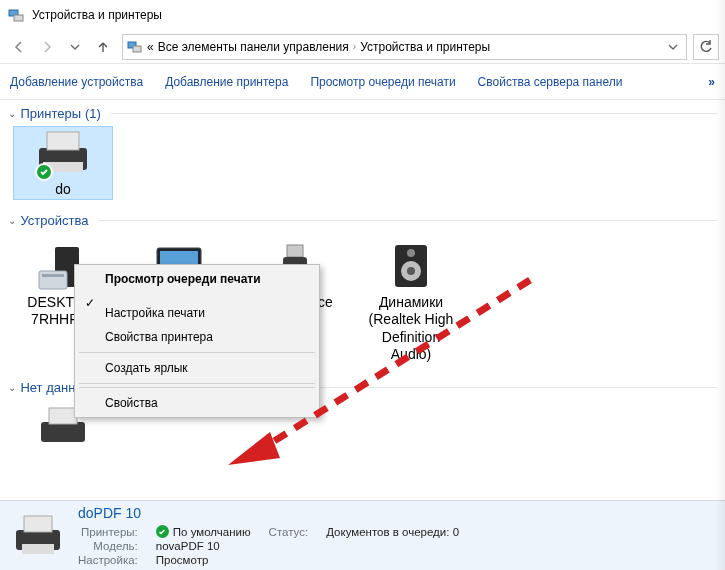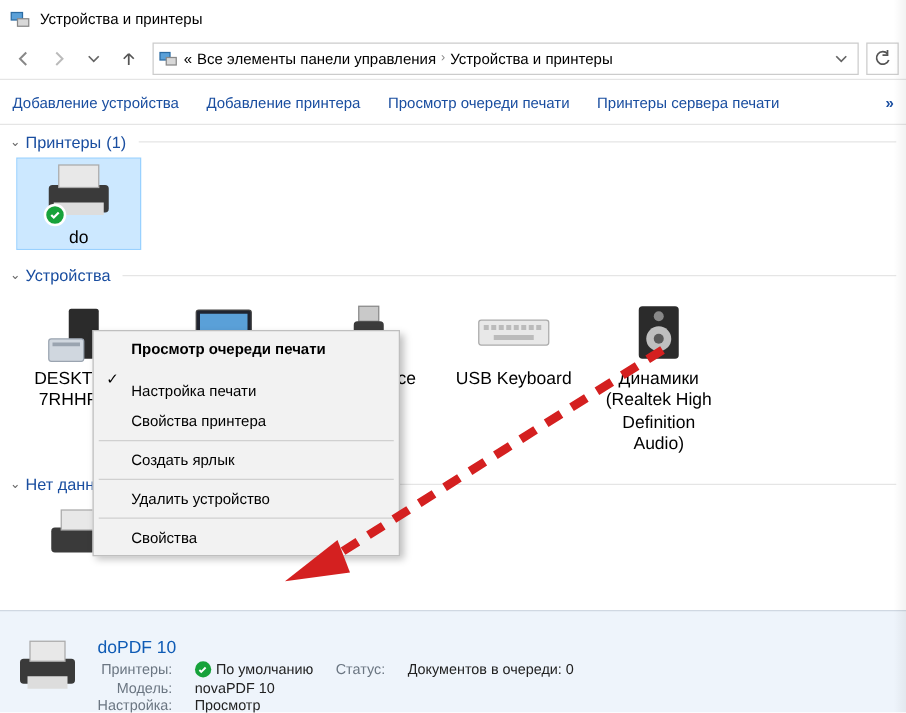--- a/index.html
+++ b/index.html
@@ -40,21 +40,21 @@
   .badge-default { position:absolute; bottom:-2px; left:4px; width:18px; height:18px; background:#17a23a; border-radius:50%; border:2px solid #fff; display:flex; align-items:center; justify-content:center; }
 
   
   .ctxmenu { position: absolute; left: 74px; top: 164px; width: 246px; background:#f2f2f2; border:1px solid #bfbfbf; box-shadow: 3px 3px 6px rgba(0,0,0,.25); z-index: 20; padding: 2px 0; }
   .ctxitem { padding: 5px 14px 5px 30px; font-size: 12px; position:relative; }
   .ctxitem.bold { font-weight: 600; }
   .ctxsep { height:1px; background:#d0d0d0; margin:3px 4px; }
   .ctxcheck { position:absolute; left:10px; top:5px; font-size:12px; }
 
   
-  .details { position:absolute; left:0; right:0; bottom:0; height:82px; background:#eef4fb; border-top:1px solid #d0d8e2; display:flex; padding:20px 10px; gap:12px; }
+  .details { position:absolute; left:0; right:0; bottom:0; height:70px; background:#eef4fb; border-top:1px solid #d0d8e2; display:flex; align-items:center; padding:20px 10px; gap:12px; }
   .details .dicon { width:56px; height:48px; display:flex; align-items:center; justify-content:center; }
   .details .dgrid { display:grid; grid-template-columns: auto auto auto auto; column-gap: 18px; row-gap: 2px; font-size:11.5px; align-items:center; }
   .details .dtitle { font-size:14px; color:#0f5bb5; grid-column: 1 / -1; margin-bottom:2px; }
   .dlabel { color:#6b7682; text-align:right; }
   .dvalue { color:#222; }
   .okbadge { display:inline-flex; width:13px; height:13px; background:#17a23a; border-radius:50%; align-items:center; justify-content:center; margin-right:4px; }
 
   
   .arrow { position:absolute; z-index:25; pointer-events:none; }
 
@@ -121,21 +121,21 @@
         <path d="M11 3 A5 5 0 1 0 12 8" stroke="#555" stroke-width="1.4" fill="none"></path>
         <path d="M11 0 V4 H7" stroke="#555" stroke-width="1.4" fill="none"></path>
       </svg>
     </div>
 </div>
 
 <div class="cmdbar">
   <span class="cmd">Добавление устройства</span>
   <span class="cmd">Добавление принтера</span>
   <span class="cmd">Просмотр очереди печати</span>
-  <span class="cmd">Принтеры сервера печати</span>
+  <span class="cmd">Свойства сервера панели</span>
   <span class="cmd cmd-more">»</span>
 </div>
 
 <div class="content">
 
   <div class="grouphdr">
     <span class="chev">⌄</span>
     <span>Принтеры</span>
     <span>(1)</span>
     <span class="line"></span>
@@ -189,39 +189,20 @@
       <div class="devicon">
         <svg width="40" height="46" viewBox="0 0 40 46">
             <rect x="12" y="2" width="16" height="12" fill="#c9c9c9" stroke="#888"></rect>
             <rect x="8" y="14" width="24" height="28" rx="3" fill="#3b3b3b"></rect>
           </svg>
       </div>
       <div class="devlabel">USB Device</div>
     </div>
     <div class="dev">
       <div class="devicon">
-        <svg width="60" height="32" viewBox="0 0 60 32">
-            <rect x="2" y="6" width="56" height="20" rx="2" fill="#e8e8e8" stroke="#aaa"></rect>
-            <g fill="#bbb">
-              <rect x="6" y="10" width="4" height="4"></rect>
-              <rect x="12" y="10" width="4" height="4"></rect>
-              <rect x="18" y="10" width="4" height="4"></rect>
-              <rect x="24" y="10" width="4" height="4"></rect>
-              <rect x="30" y="10" width="4" height="4"></rect>
-              <rect x="36" y="10" width="4" height="4"></rect>
-              <rect x="42" y="10" width="4" height="4"></rect>
-              <rect x="48" y="10" width="4" height="4"></rect>
-              <rect x="14" y="18" width="32" height="4"></rect>
-            </g>
-          </svg>
-      </div>
-      <div class="devlabel">USB Keyboard</div>
-    </div>
-    <div class="dev">
-      <div class="devicon">
         <svg width="44" height="50" viewBox="0 0 44 50">
             <rect x="6" y="4" width="32" height="42" rx="3" fill="#2b2b2b"></rect>
             <circle cx="22" cy="30" r="10" fill="#bfbfbf"></circle>
             <circle cx="22" cy="30" r="4" fill="#5a5a5a"></circle>
             <circle cx="22" cy="12" r="4" fill="#888"></circle>
           </svg>
       </div>
       <div class="devlabel">Динамики (Realtek High Definition Audio)</div>
     </div>
   </div>
@@ -246,21 +227,20 @@
   <div class="ctxmenu">
     <div class="ctxitem bold">Просмотр очереди печати</div>
     <div class="ctxitem">
       <span class="ctxcheck">✓</span>
     </div>
     <div class="ctxitem">Настройка печати</div>
     <div class="ctxitem">Свойства принтера</div>
     <div class="ctxsep"></div>
     <div class="ctxitem">Создать ярлык</div>
     <div class="ctxsep"></div>
-    <div class="ctxitem">Удалить устройство</div>
     <div class="ctxsep"></div>
     <div class="ctxitem">Свойства</div>
   </div>
 
   <svg class="arrow" style="left:220px; top:170px;" width="330" height="200" viewBox="0 0 330 200">
     <line x1="310" y1="10" x2="40" y2="180" stroke="#d42020" stroke-width="7" stroke-dasharray="14 10"></line>
     <polygon points="8,195 50,162 60,188" fill="#d42020"></polygon>
   </svg>
 
 </div>

